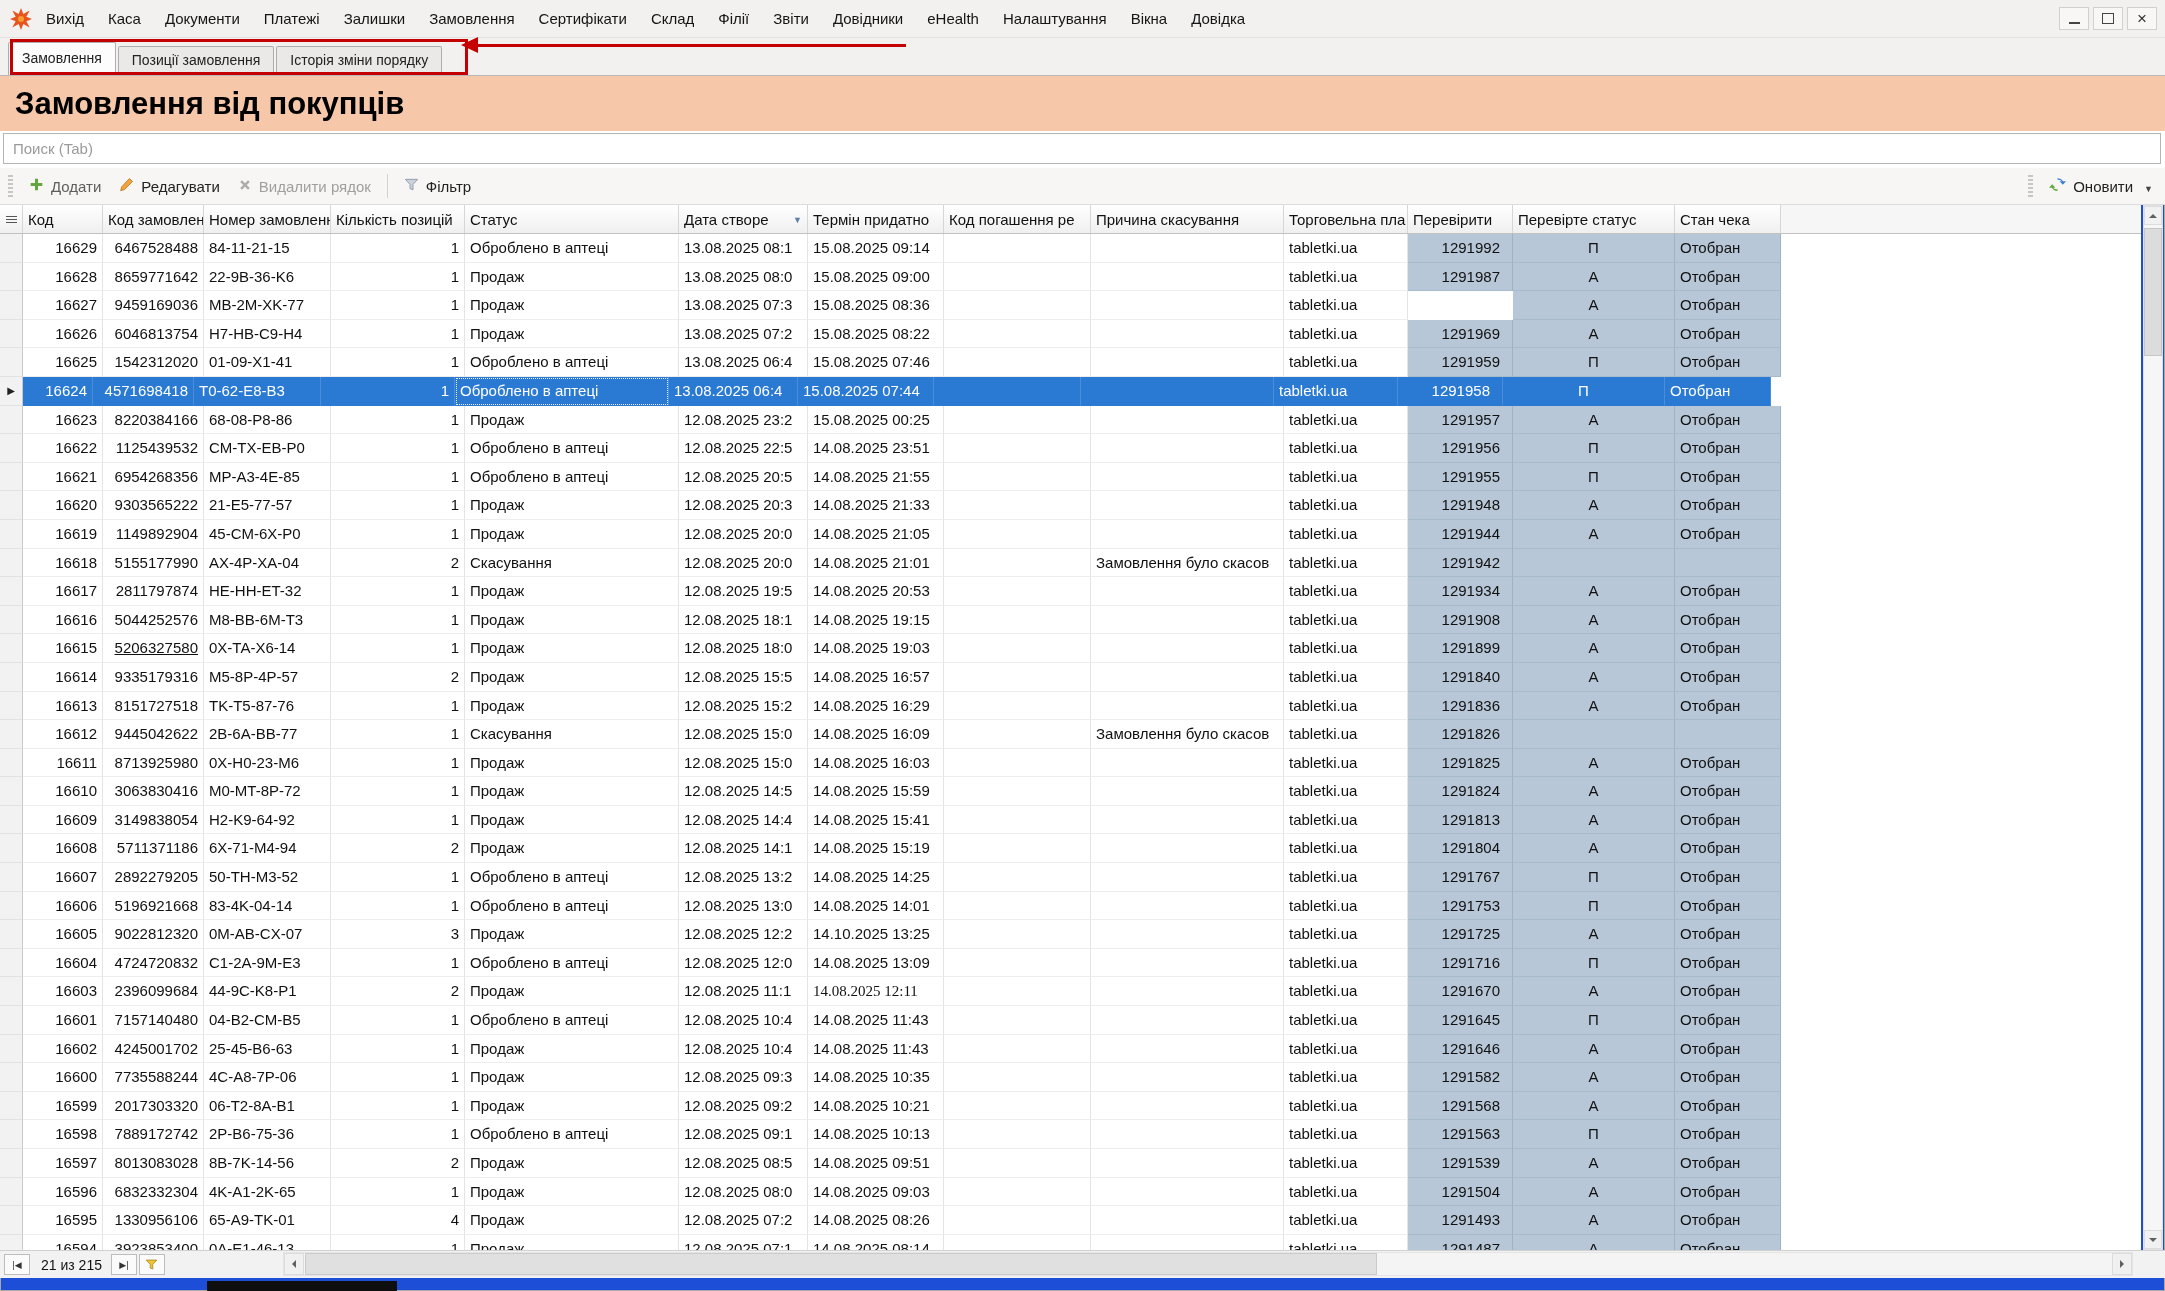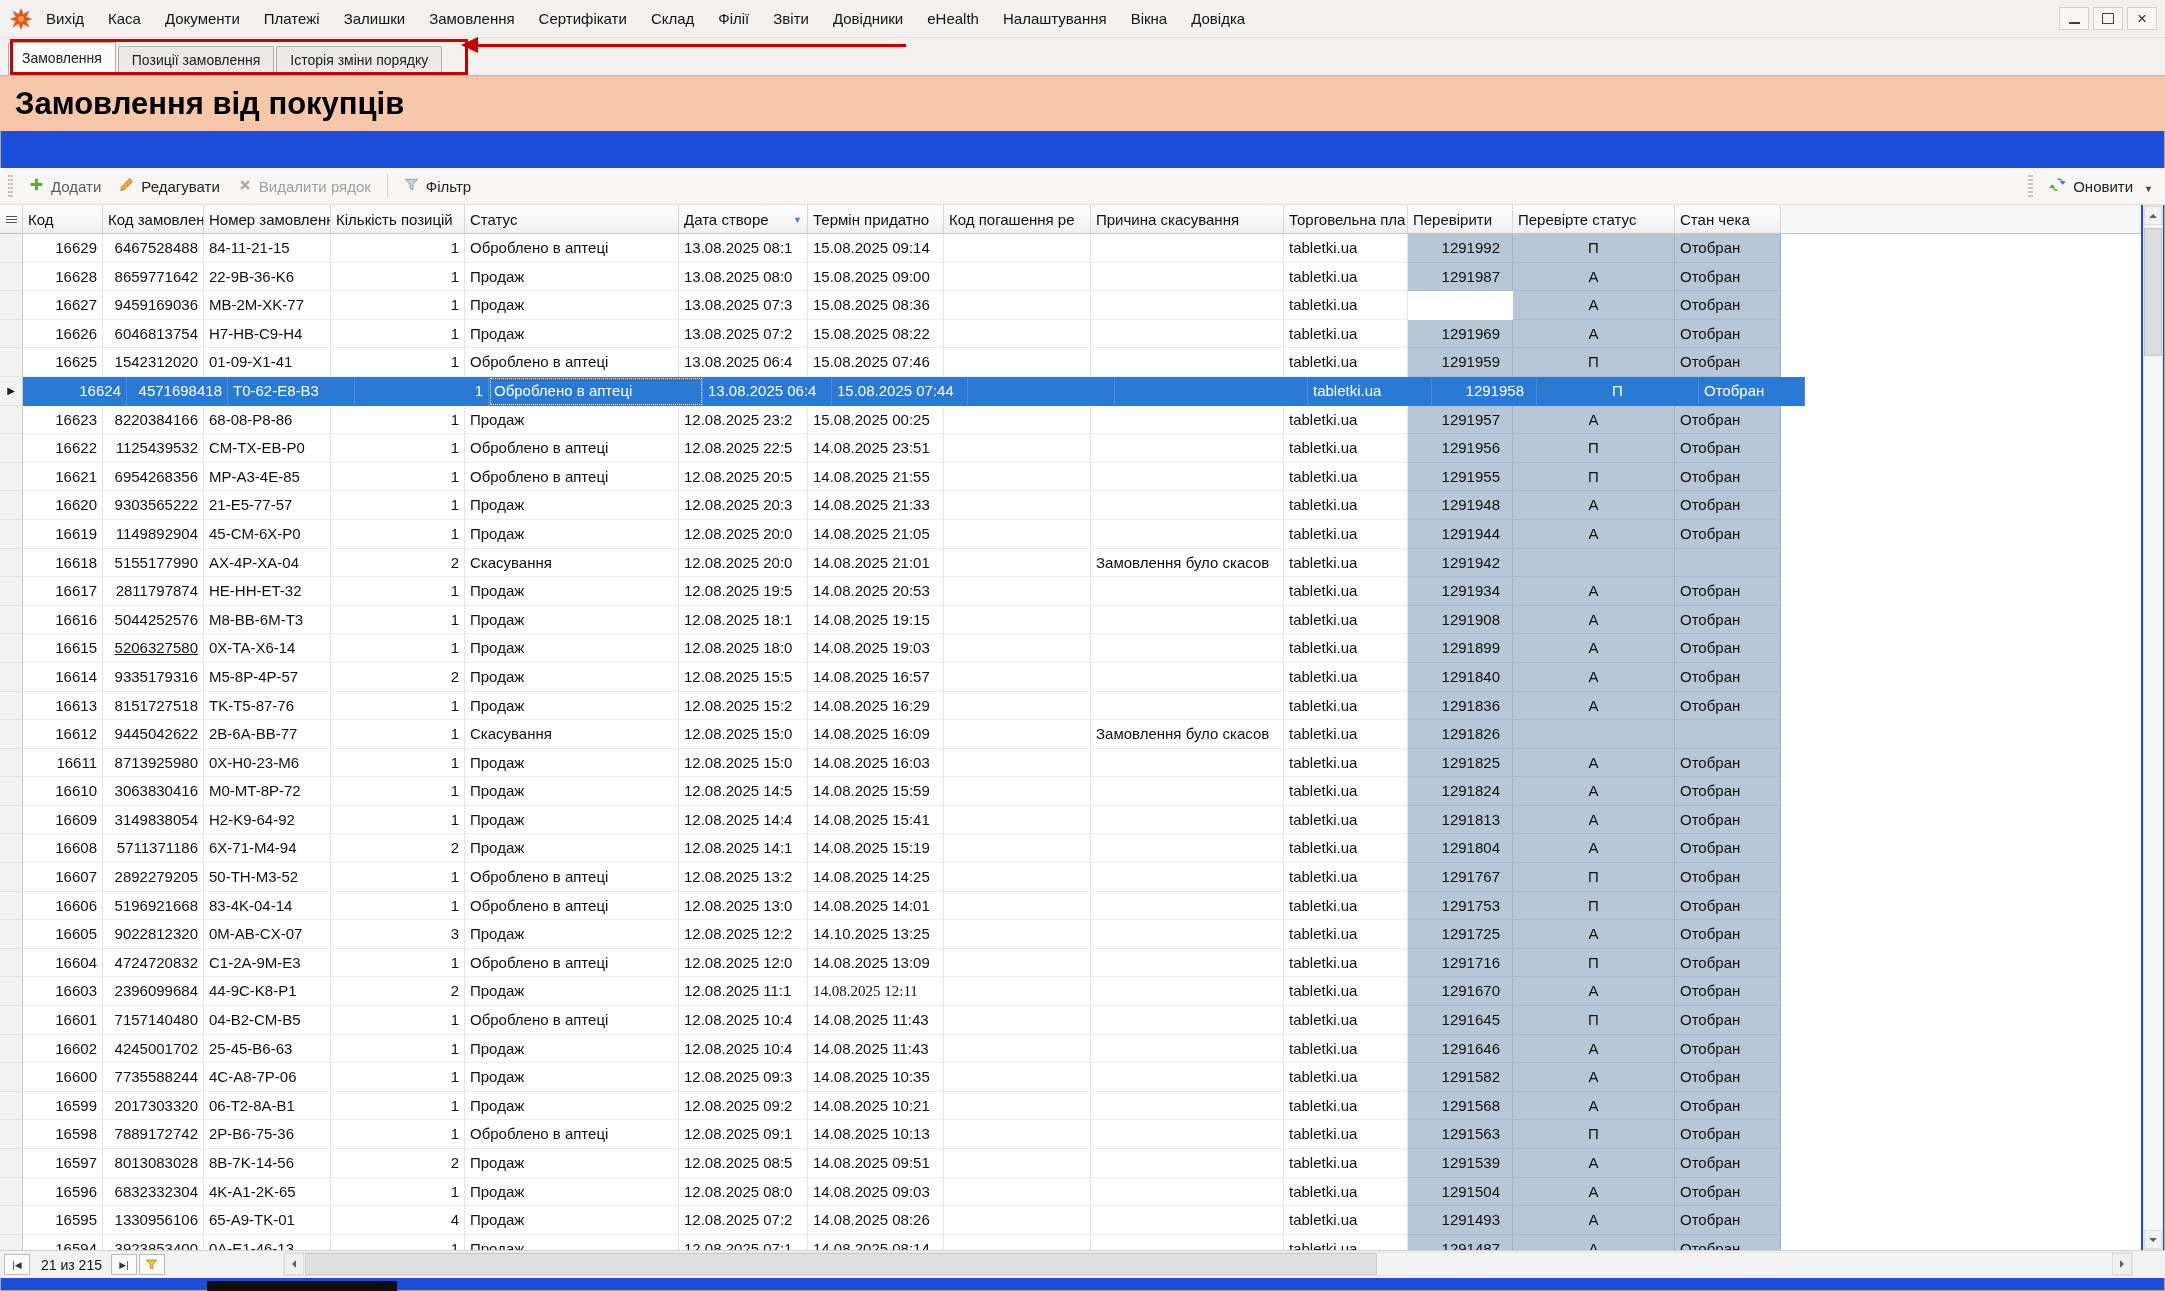--- a/index.html
+++ b/index.html
@@ -150,20 +150,23 @@
   <div class="tabbar">
     <div class="tab active"><span>Замовлення</span></div>
     <div class="tab"><span>Позиції замовлення</span></div>
     <div class="tab"><span>Історія зміни порядку</span></div>
   </div>
 
   <div class="banner">
     <span class="page-title">Замовлення від покупців</span>
   </div>
 
+  <div class="searchrow">
+    <input class="search-input" type="text" placeholder="Поиск (Tab)" style="">
+  </div>
 
   <div class="toolbar">
     <span class="grip"></span>
     <button class="tbtn dim">
       <span>
         <svg viewBox="0 0 16 16" width="15" height="15">
             <path d="M6.4 1.8h3.2v4.6h4.6v3.2H9.6v4.6H6.4V9.6H1.8V6.4h4.6z" fill="#63A53F"></path>
           </svg>
       </span>
       <span>Додати</span>
@@ -330,21 +333,21 @@
         <div class="cell a-l" style="width: 136px;">15.08.2025 07:46</div>
         <div class="cell a-l" style="width: 147px;"></div>
         <div class="cell a-l" style="width: 193px;"></div>
         <div class="cell a-l" style="width: 124px;">tabletki.ua</div>
         <div class="cell a-r bluecol" style="width: 105px;">1291959</div>
         <div class="cell a-c bluecol" style="width: 162px;">П</div>
         <div class="cell a-l bluecol" style="width: 106px;">Отобран</div>
       </div>
       <div class="row selected">
         <div class="indicator">▶</div>
-        <div class="cell a-r" style="width: 104px; padding-left: 20px;">16624</div>
+        <div class="cell a-r" style="width: 70px; padding-left: 20px;">16624</div>
         <div class="cell a-r" style="width: 101px;">4571698418</div>
         <div class="cell a-l" style="width: 127px;">T0-62-E8-B3</div>
         <div class="cell a-r" style="width: 134px;">1</div>
         <div class="cell a-l focused" style="width: 214px;">Оброблено в аптеці</div>
         <div class="cell a-l" style="width: 129px;">13.08.2025 06:4</div>
         <div class="cell a-l" style="width: 136px;">15.08.2025 07:44</div>
         <div class="cell a-l" style="width: 147px;"></div>
         <div class="cell a-l" style="width: 193px;"></div>
         <div class="cell a-l" style="width: 124px;">tabletki.ua</div>
         <div class="cell a-r bluecol" style="width: 105px;">1291958</div>

